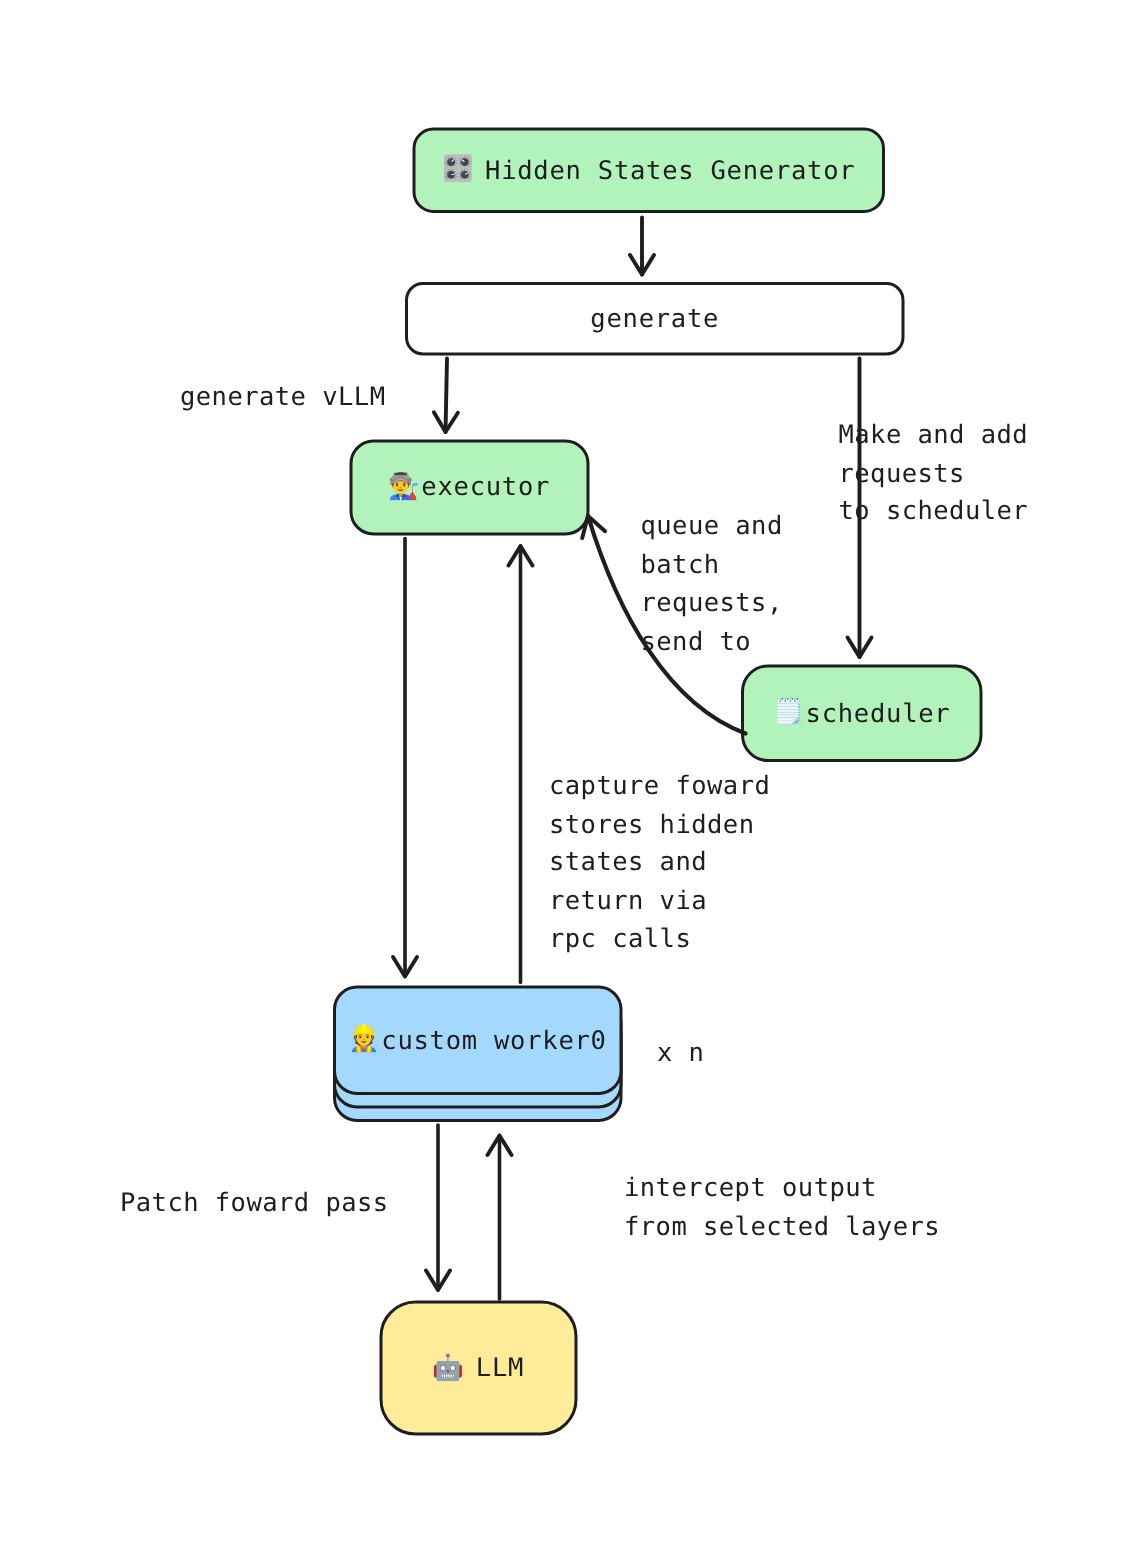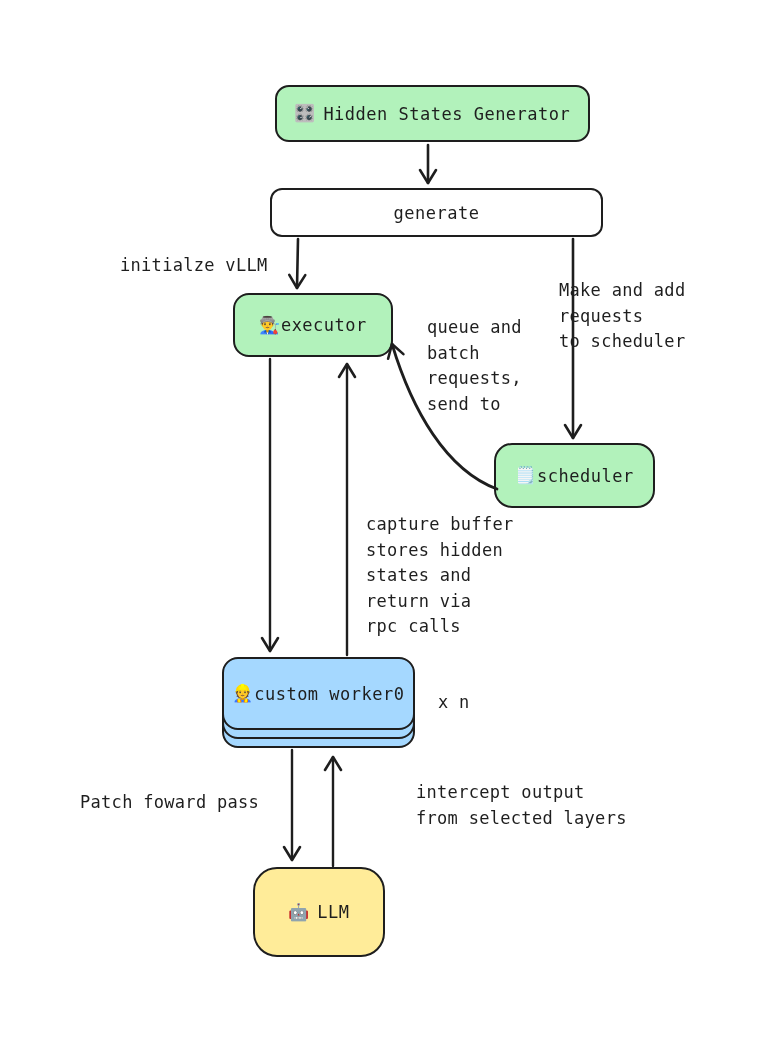--- a/index.html
+++ b/index.html
@@ -56,21 +56,21 @@
   .annotation {
     position: absolute;
     font-size: 17px;
     line-height: 1.5;
     white-space: pre-line;
     z-index: 2;
     letter-spacing: 0.3px;
   }
   #ann-init      { left: 120px; top: 253px; }
   #ann-make      { left: 559px; top: 278px; }
-  #ann-queue     { left: 427px; top: 315px; }
+  #ann-queue     { left: 427px; top: 339px; }
   #ann-spun      { left:  50px; top: 517px; }
   #ann-capture   { left: 366px; top: 512px; }
   #ann-xn        { left: 438px; top: 690px; }
   #ann-patch     { left:  80px; top: 790px; }
   #ann-intercept { left: 368px; top: 780px; margin-left: 48px; }
 
   #edges {
     position: absolute;
     left: 0; top: 0;
     z-index: 3;
@@ -107,29 +107,29 @@
   <div class="node" id="node-worker">
     <span class="node-icon">👷</span>
     <span>custom worker0</span>
   </div>
 
   <div class="node" id="node-llm">
     <span class="node-icon gap">🤖</span>
     <span>LLM</span>
   </div>
 
-  <div class="annotation" id="ann-init">initialze vLLM</div>
+  <div class="annotation" id="ann-init">generate vLLM</div>
   <div class="annotation" id="ann-make">Make and add
 requests
 to scheduler</div>
   <div class="annotation" id="ann-queue">queue and
 batch
 requests,
 send to</div>
-  <div class="annotation" id="ann-capture">capture buffer
+  <div class="annotation" id="ann-capture">capture foward
 stores hidden
 states and
 return via
 rpc calls</div>
   <div class="annotation" id="ann-xn">x n</div>
   <div class="annotation" id="ann-patch">Patch foward pass</div>
   <div class="annotation" id="ann-intercept">intercept output
 from selected layers</div>
 
   <svg id="edges" width="760" height="1042" viewBox="0 0 760 1042">

